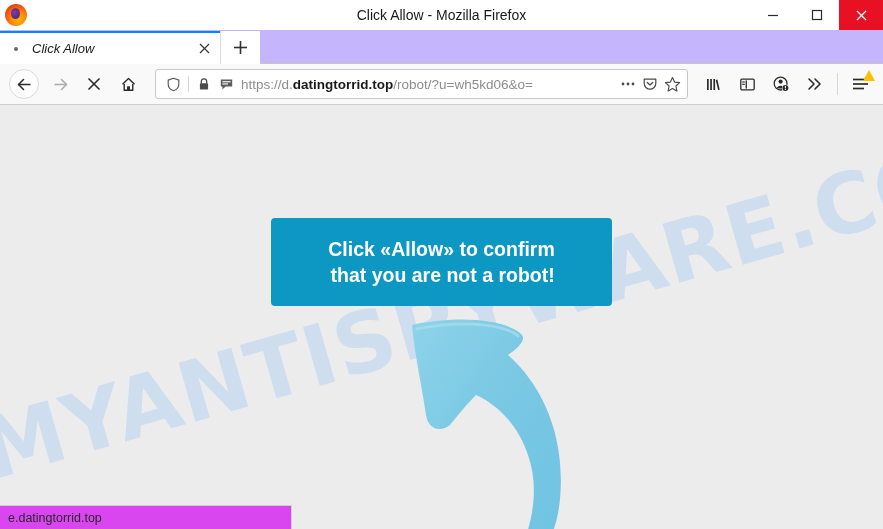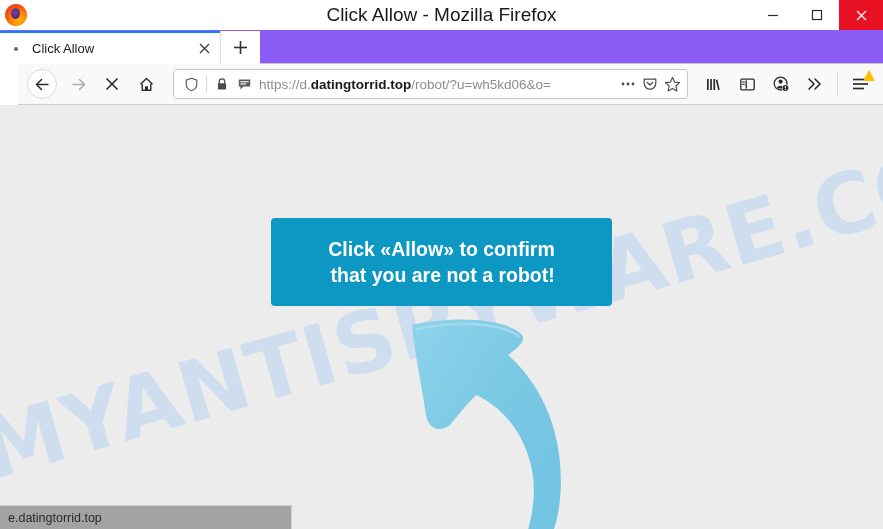--- a/index.html
+++ b/index.html
@@ -44,21 +44,21 @@
     position: absolute;
     left: 6px; top: 4px;
     width: 9px; height: 11px;
     border-radius: 50% 50% 50% 50%;
     background: radial-gradient(circle at 40% 40%, #7b3fa0 0%, #5b2d84 60%, #432066 100%);
   }
   .title-text {
     position: absolute;
     left: 0; right: 0;
     text-align: center;
-    font-size: 19px;
+    font-size: 14px;
     color: #1a1a1a;
     line-height: 30px;
     pointer-events: none;
   }
   .win-buttons {
     margin-left: auto;
     display: flex;
     height: 30px;
     align-items: stretch;
     z-index: 3;
@@ -71,24 +71,25 @@
     background: #ffffff;
     cursor: default;
   }
   .win-btn svg { display: block; }
   .win-btn.close { background: #e81123; }
 
   
   .tabbar {
     height: 34px;
     flex: 0 0 34px;
-    background: #8b5cf6;
+    background: #c4b5fd;
     display: flex;
     align-items: flex-end;
     position: relative;
+    font-style: italic;
   }
   .tabbar::after {
     content: "";
     position: absolute;
     left: 0; right: 0; bottom: 0;
     height: 1px;
     background: #c6c6c6;
   }
   .tab {
     position: relative;
@@ -138,21 +139,20 @@
 
   
   .navbar {
     height: 41px;
     flex: 0 0 41px;
     background: #f9f9f9;
     border-bottom: 1px solid #cfcfcf;
     display: flex;
     align-items: center;
     padding: 0 6px;
-    margin-left: 18px;
   }
   .navbtn {
     width: 34px; height: 34px;
     display: flex; align-items: center; justify-content: center;
     flex: 0 0 34px;
     cursor: default;
     border-radius: 3px;
   }
   .navbtn.back {
     border: 1px solid #dadada;
@@ -281,21 +281,21 @@
     pointer-events: none;
   }
 
   
   .statusbar {
     position: absolute;
     left: 0;
     bottom: 0;
     height: 24px;
     min-width: 292px;
-    background: #a3a3a3;
+    background: #d946ef;
     border-top: 1px solid #d0d0d0;
     border-right: 1px solid #d0d0d0;
     display: flex;
     align-items: center;
     padding: 0 10px 0 8px;
     font-size: 12.5px;
     color: #2a2a2a;
     z-index: 6;
   }
 </style>

